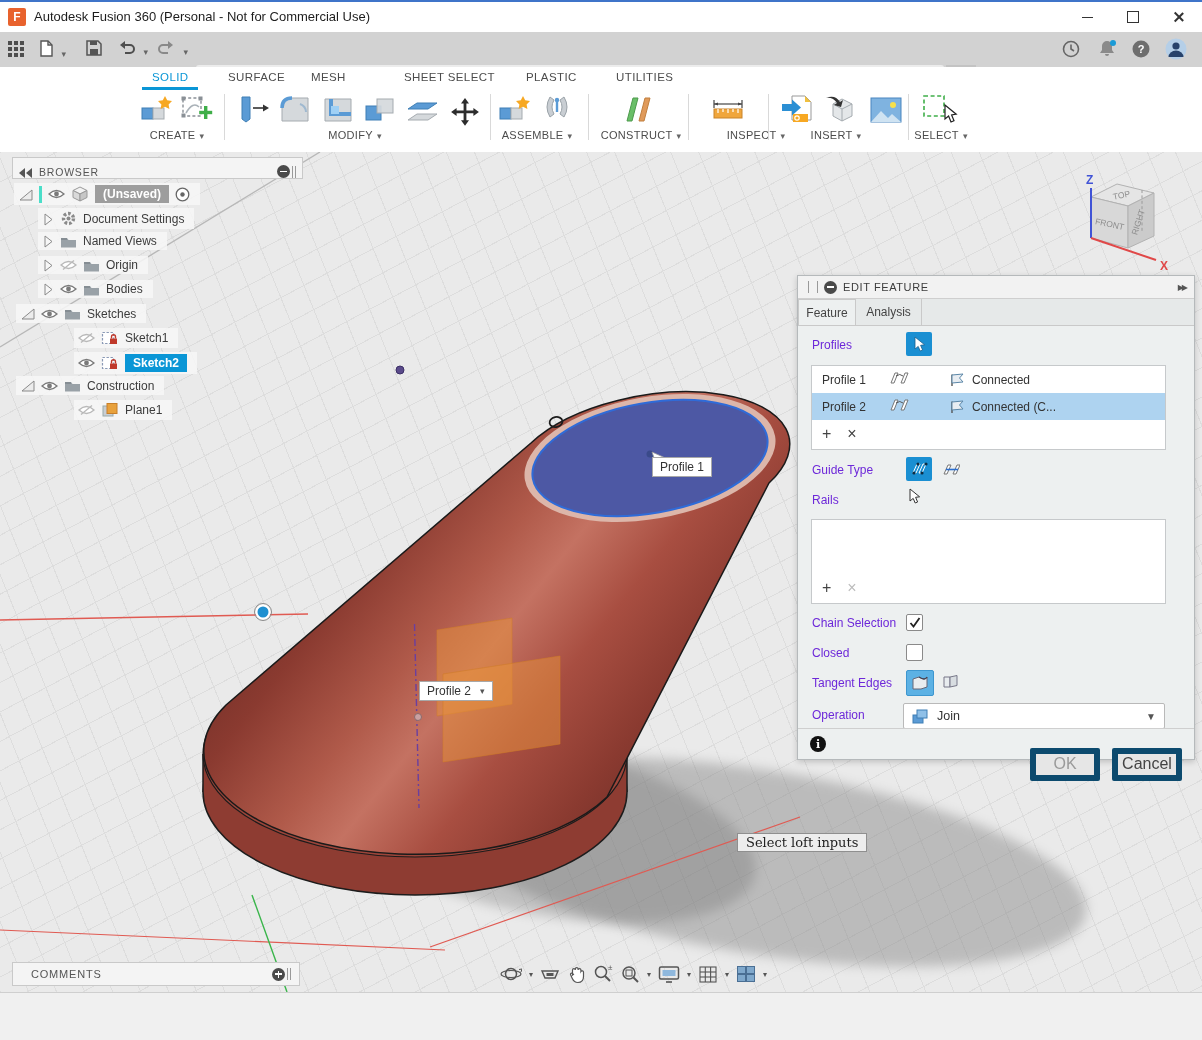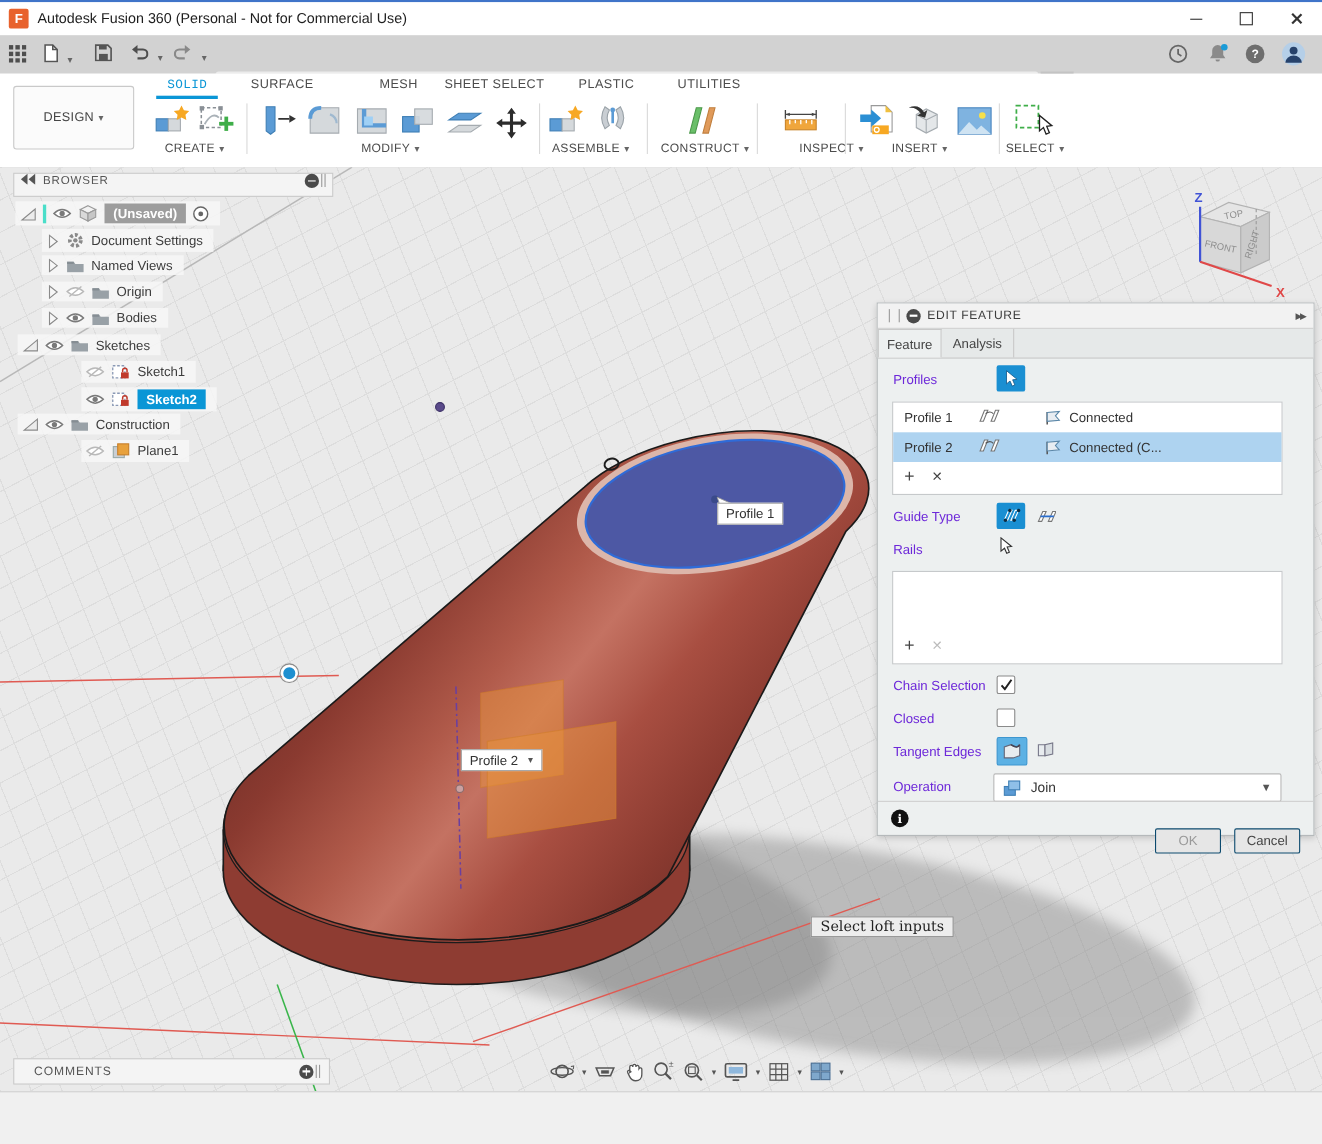--- a/index.html
+++ b/index.html
@@ -26,21 +26,21 @@
   #doc-tab{left:196px;top:33px;width:748px;height:32px;background:#ececec;border-radius:3px 3px 0 0;display:flex;align-items:center;justify-content:center;font-size:12.5px;color:#333;}
   #doc-tab-close{position:absolute;right:12px;top:8px;font-size:13px;color:#777;}
   #newtab-btn{left:946px;top:33px;width:30px;height:32px;background:#c3c3c3;display:flex;align-items:center;justify-content:center;font-size:17px;color:#555;}
   #pages{left:985px;top:40px;font-size:12.5px;color:#333;gap:5px;}
   .lock{display:inline-block;width:10px;height:8px;border:1.3px solid #666;border-radius:1px;position:relative;margin-right:6px;}
   .lock::before{content:"";position:absolute;left:1.5px;top:-5px;width:4px;height:4px;border:1.3px solid #666;border-bottom:none;border-radius:3px 3px 0 0;}
 
   
   #ribbon{left:0;top:65px;width:1202px;height:85px;background:#fff;border-bottom:1px solid #c9c9c9;}
   .rtab{position:absolute;top:4px;font-size:11.5px;letter-spacing:.4px;color:#4c4c4c;}
-  .rtab.active{color:#0a96d6;font-family:Liberation Mono, monospace;}
+  .rtab.active{color:#0a96d6;}
   #tab-underline{left:142px;top:20px;width:56px;height:3px;background:#0a96d6;}
   #design-btn{left:12px;top:11px;width:108px;height:56px;border:1px solid #c9c9c9;border-radius:3px;background:#fbfbfb;display:flex;align-items:center;justify-content:center;font-size:11.5px;color:#444;letter-spacing:.3px;}
   .glabel{position:absolute;top:62px;font-size:11px;color:#4c4c4c;letter-spacing:.3px;text-align:center;}
   .gsep{position:absolute;top:27px;width:1px;height:46px;background:#d9d9d9;}
   .ribicon{position:absolute;top:27px;}
 
   
   #canvas{left:0;top:150px;width:1202px;height:840px;
     background:
       repeating-linear-gradient(68deg,#dddddd 0 1px,transparent 1px 26px),
@@ -51,21 +51,21 @@
   #scene{left:0;top:150px;}
 
   
   #warnbar{left:468px;top:150px;height:30px;background:#efefef;border:1px solid #d8d8d8;border-top:none;display:flex;align-items:center;padding:0 10px;gap:9px;}
   #warn-label{font-size:12px;font-weight:bold;color:#333;}
   #warn-msg{font-size:12px;color:#333;margin-left:8px;}
   #warn-sep{width:1px;height:18px;background:#c9c9c9;margin:0 6px;}
   #warn-save{font-size:12px;color:#1a7fd4;}
 
   
-  #browser-hdr{left:12px;top:155px;width:291px;height:22px;background:#f4f4f4;border:1px solid #c9c9c9;display:flex;align-items:flex-start;padding:0 6px;box-sizing:border-box;}
+  #browser-hdr{left:12px;top:155px;width:291px;height:22px;background:#f4f4f4;border:1px solid #c9c9c9;display:flex;align-items:flex-end;padding:0 6px;box-sizing:border-box;}
   #browser-title{font-size:10.5px;color:#555;letter-spacing:.8px;margin-left:6px;flex:1;}
   .grip{width:1px;height:12px;background:#999;margin-left:2px;}
   .circle-minus{width:13px;height:13px;border-radius:50%;background:#4a4a4a;position:relative;}
   .circle-minus::before{content:"";position:absolute;left:3px;top:5.7px;width:7px;height:1.6px;background:#fff;}
   .circle-plus{width:13px;height:13px;border-radius:50%;background:#4a4a4a;position:relative;}
   .circle-plus::before{content:"";position:absolute;left:3px;top:5.7px;width:7px;height:1.6px;background:#fff;}
   .circle-plus::after{content:"";position:absolute;left:5.7px;top:3px;width:1.6px;height:7px;background:#fff;}
   .b-row{position:absolute;display:flex;align-items:center;gap:6px;background:rgba(247,247,247,.85);padding:2px 10px 2px 4px;font-size:12px;color:#3c3c3c;}
   .sel-gray{background:#9d9d9d;color:#fff;font-weight:bold;padding:2px 8px;}
   .sel-blue{background:#0a96d6;color:#fff;font-weight:bold;padding:2px 8px;}
@@ -96,21 +96,21 @@
   .plist-row.sel{background:#aed3f0;}
   .pr-name{width:58px;}
   .pr-icon{width:26px;margin-left:8px;}
   .pr-status{display:flex;align-items:center;gap:6px;margin-left:36px;}
   .plusminus{font-size:16px;color:#444;}
   .plusminus.gray{color:#bcbcbc;}
   .chk{position:absolute;width:15px;height:15px;background:#fff;border:1.4px solid #8a8a8a;border-radius:2px;display:flex;align-items:center;justify-content:center;}
   #op-dd{position:absolute;left:105px;top:427px;width:262px;height:26px;background:#fff;border:1px solid #b9b9b9;border-radius:2px;display:flex;align-items:center;padding:0 8px;box-sizing:border-box;gap:8px;font-size:12.5px;color:#333;}
   #op-caret{margin-left:auto;font-size:10px;color:#555;}
   #dlg-footer{position:absolute;left:0;bottom:0;width:100%;height:31px;border-top:1px solid #cfcfcf;display:flex;align-items:center;padding:0 12px;box-sizing:border-box;}
-  .dlg-btn{width:58px;height:21px;background:#e6e6e6;border:1px solid #0c4a6e;border-radius:2px;display:flex;align-items:center;justify-content:center;font-size:12px;margin-top:40px;}
+  .dlg-btn{width:58px;height:21px;background:#e6e6e6;border:6px solid #0c4a6e;border-radius:2px;display:flex;align-items:center;justify-content:center;font-size:16px;margin-top:40px;}
   .info-i{width:16px;height:16px;border-radius:50%;background:#111;color:#fff;font-size:11px;font-weight:bold;display:flex;align-items:center;justify-content:center;font-family:"DejaVu Serif",serif;}
   .chev{font-size:8px;color:#555;letter-spacing:-2px;}
 
   
   #comments-bar{left:12px;top:960px;width:288px;height:24px;background:#f4f4f4;border:1px solid #c9c9c9;display:flex;align-items:center;padding:0 8px 0 18px;box-sizing:border-box;}
   #comments-title{font-size:11px;color:#555;letter-spacing:.8px;flex:1;}
   #navbar{left:492px;top:959px;height:26px;display:flex;align-items:center;gap:7px;padding:0 8px;}
   .navcar{font-size:8px;color:#555;}
 
   
@@ -213,29 +213,26 @@
           <circle cx="11" cy="11" r="10.5" fill="#b5cfe8"></circle>
           <circle cx="11" cy="8" r="3.6" fill="#27426b"></circle>
           <path d="M3.5 19 a7.5 6.5 0 0 1 15 0 z" fill="#27426b"></path>
         </svg>
     </span>
   </div>
 
   <div id="ribbon" class="abs">
     <span class="rtab active" style="left:152px">SOLID</span>
     <span class="rtab" style="left:228px">SURFACE</span>
-    <span class="rtab" style="left:345px">MESH</span>
+    <span class="rtab" style="left:311px">MESH</span>
     <span class="rtab" style="left:404px">SHEET SELECT</span>
     <span class="rtab" style="left:526px">PLASTIC</span>
     <span class="rtab" style="left:616px">UTILITIES</span>
     <div id="tab-underline" class="abs"></div>
 
-    <div id="design-btn" class="abs car">
-        <span>DESIGN</span>
-      </div>
 
     <span class="ribicon" style="left:140px">
       <svg width="34" height="32">
           <rect x="2" y="14" width="11" height="11" fill="#5b9bd5" stroke="#3f7fb5"></rect>
           <rect x="13" y="14" width="11" height="11" fill="#d5d9dc" stroke="#a5abb0"></rect>
           <path d="M25 2 l2.2 4.2 4.8 .8 -3.4 3.4 .8 4.6 -4.4 -2.2 -4.4 2.2 .8 -4.6 -3.4 -3.4 4.8 -.8 z" fill="#f7a823"></path>
         </svg>
     </span>
     <span class="ribicon" style="left:180px">
       <svg width="34" height="32">

